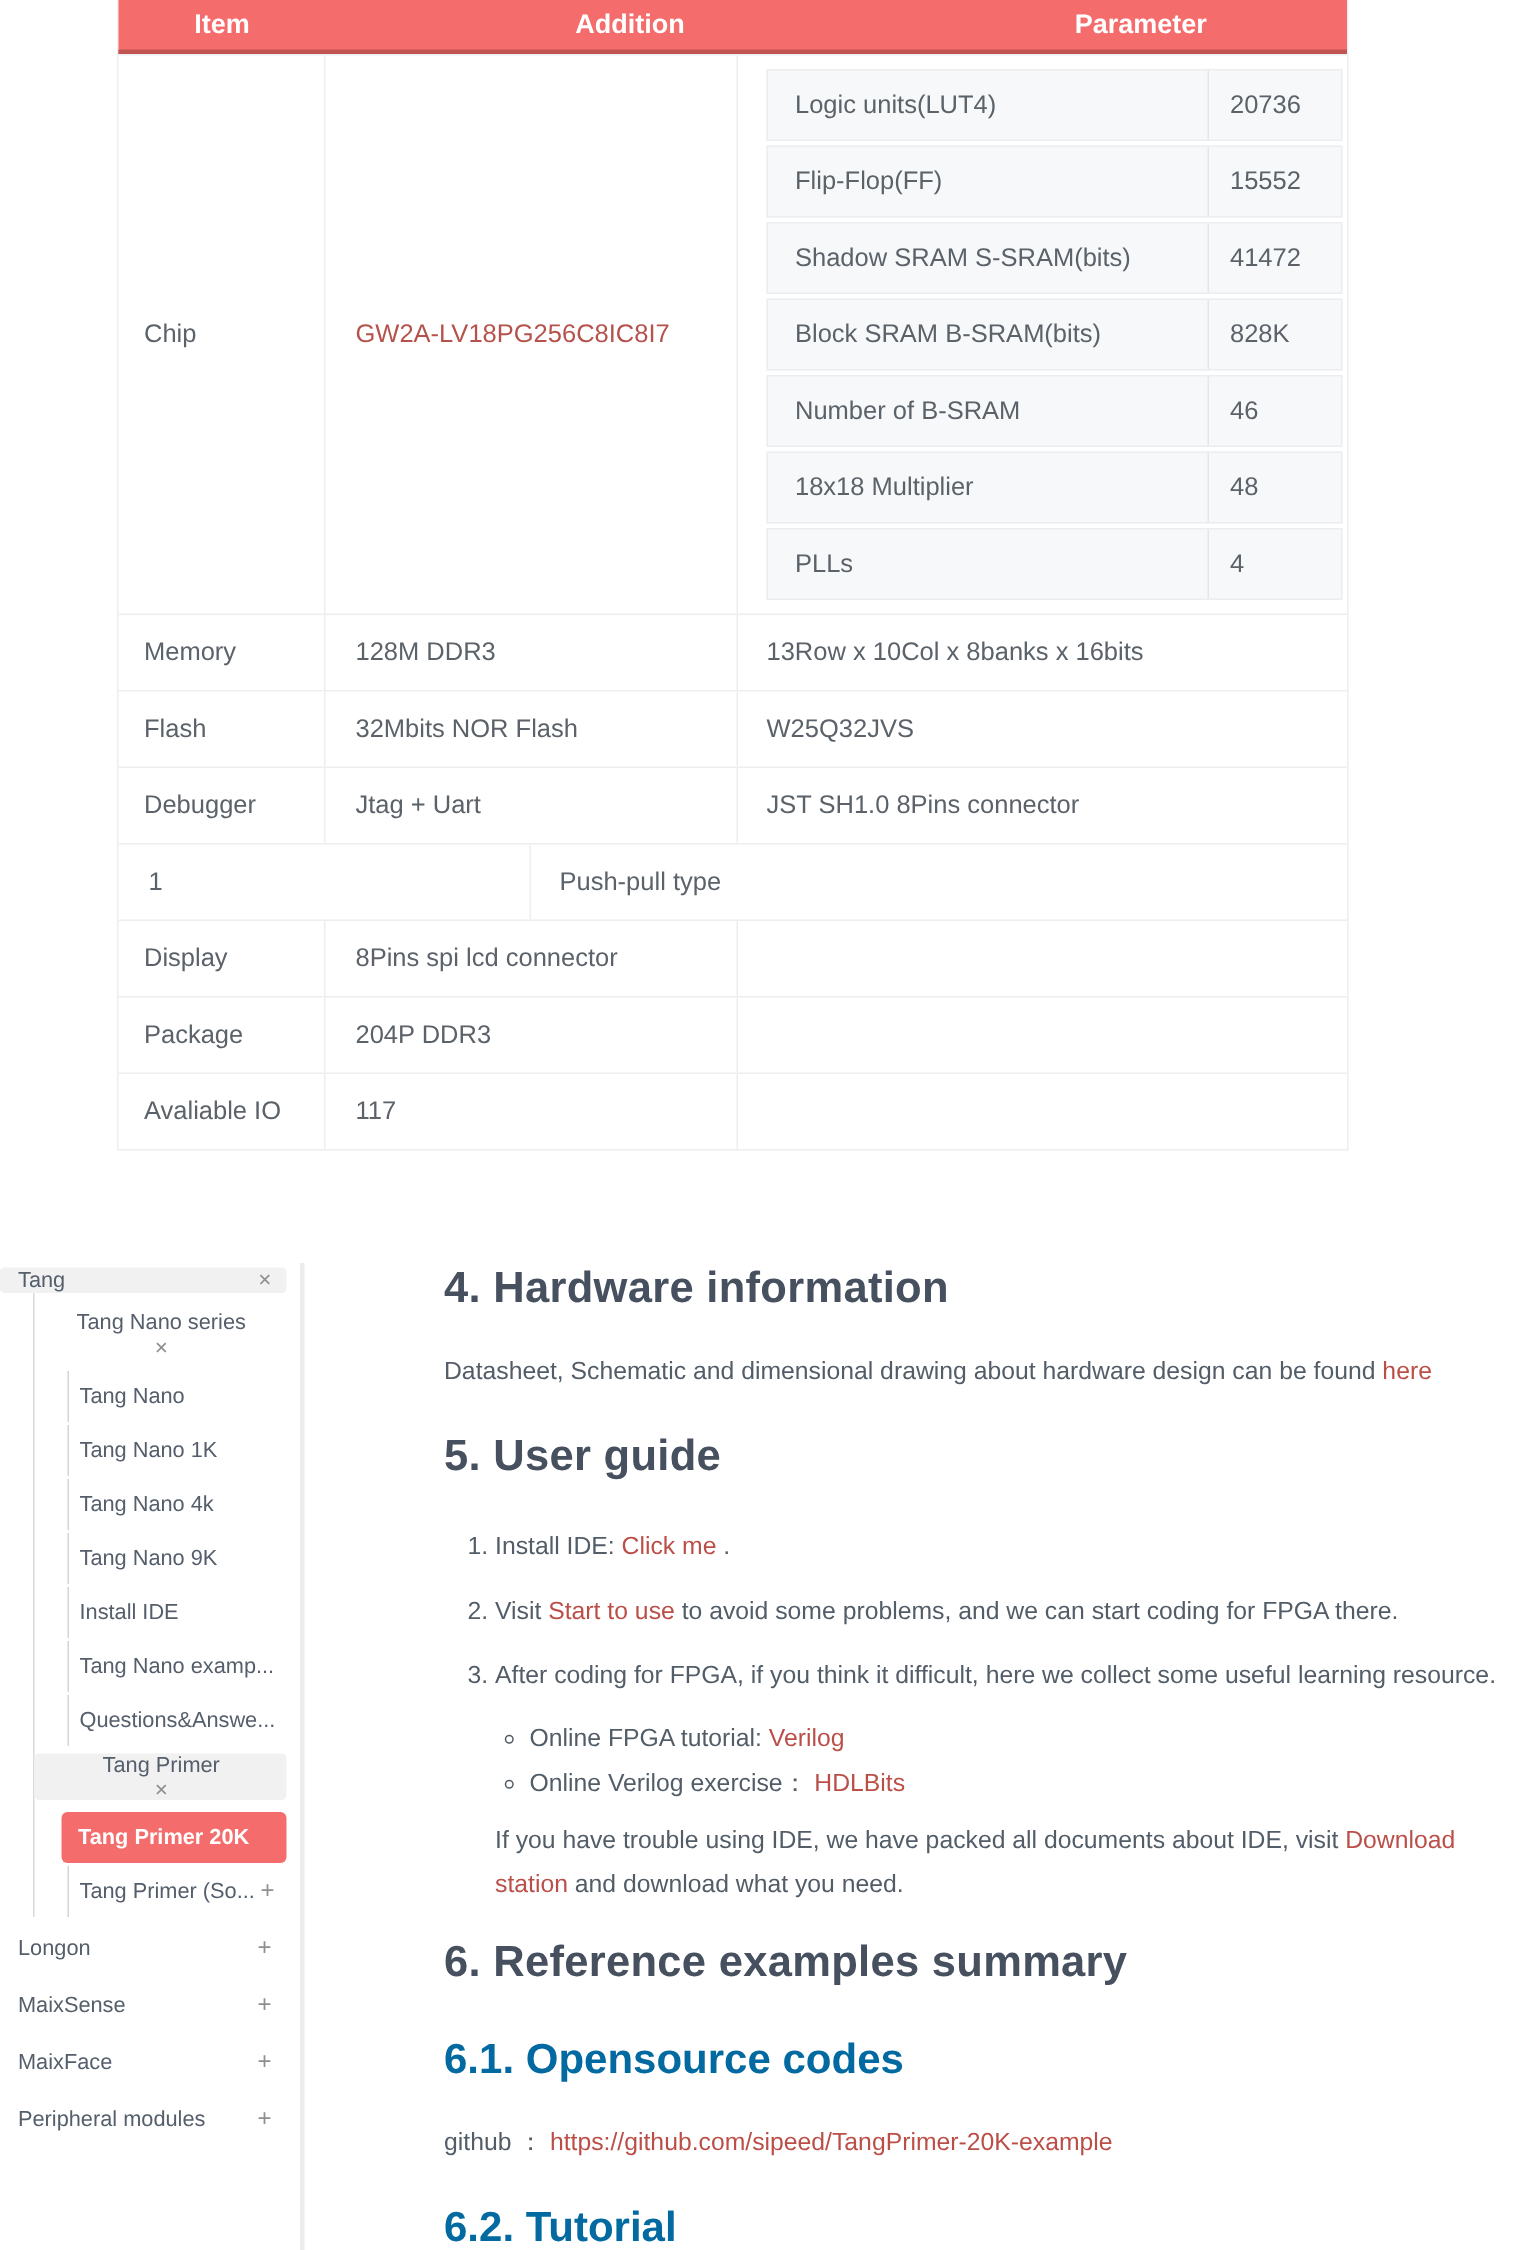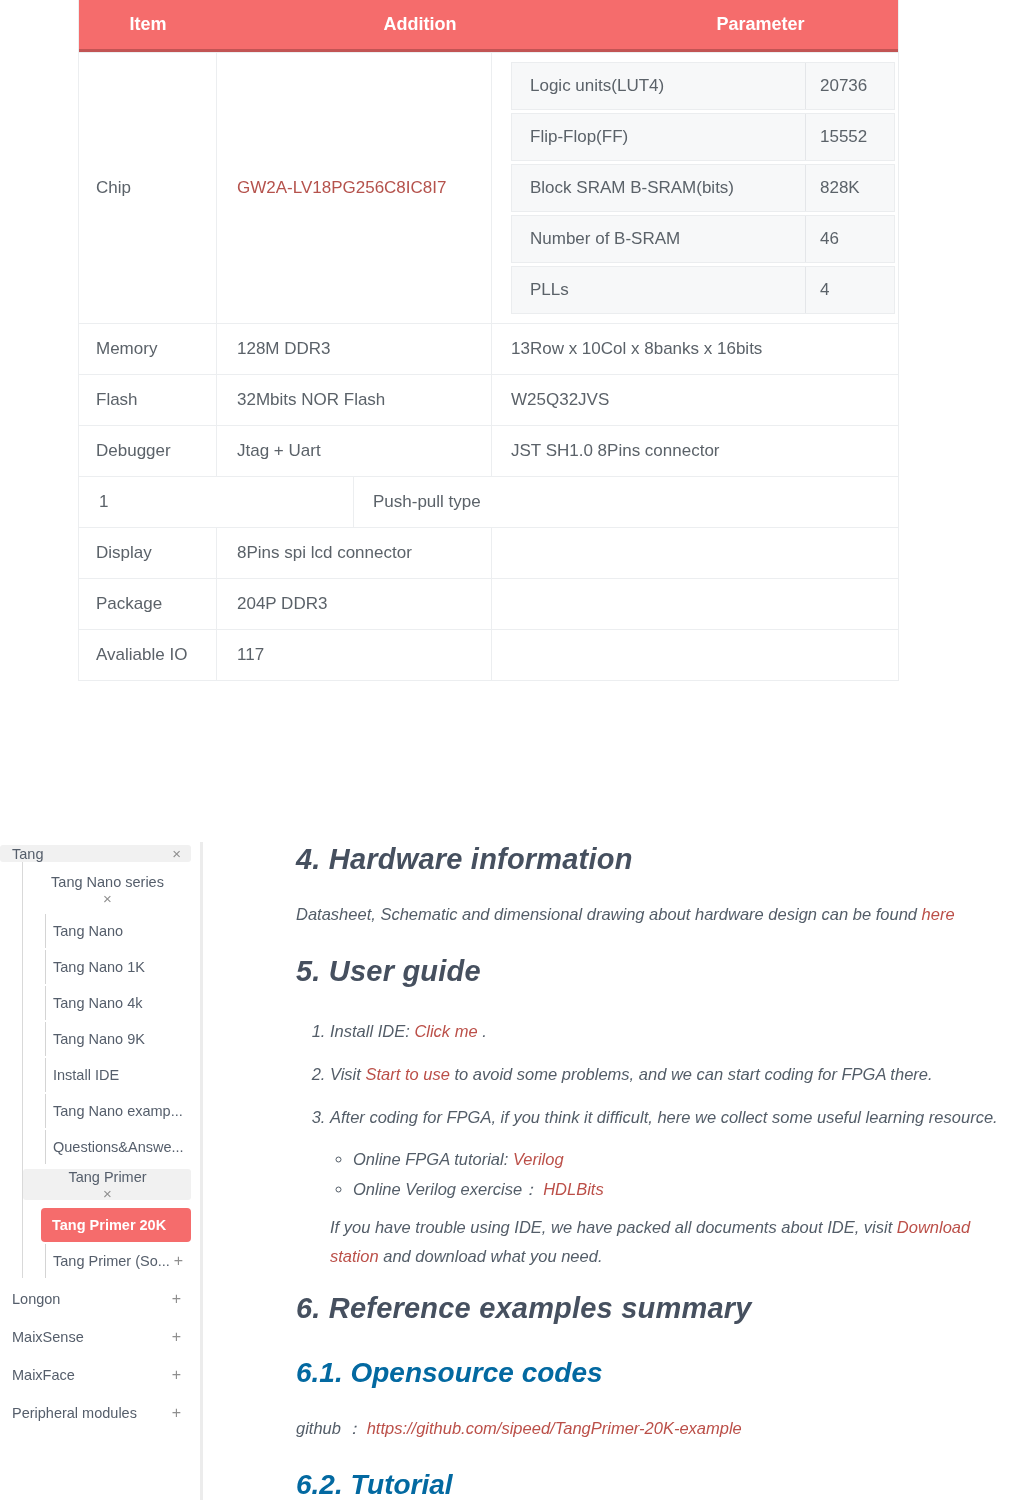--- a/index.html
+++ b/index.html
@@ -6,21 +6,21 @@
   html,body { width:1019px; height:1500px; background:#ffffff; overflow:hidden;
               font-family:"Liberation Sans","DejaVu Sans",sans-serif; }
   a { text-decoration:none; cursor:pointer; }
 
   
   .spec-table { position:absolute; left:78px; top:0; width:821px;
                 font-size:17px; color:#5b6269;
                 border-left:1px solid #eceef0; border-right:1px solid #eceef0;
                 border-bottom:1px solid #eceef0; }
   .spec-header { display:flex; background:#f56c6c; border-bottom:3px solid #c25454;
-                 color:#ffffff; font-weight:bold; font-size:18px; height:52px; }
+                 color:#ffffff; font-weight:bold; font-size:18px; height:36px; }
   .hcell { display:flex; align-items:center; justify-content:center; }
   .col-item  { width:138px; }
   .col-param { width:275px; }
   .col-add   { flex:1; }
   .srow { display:flex; border-top:1px solid #eceef0; }
   .srow:first-of-type { border-top:none; }
   .cell { display:flex; align-items:center; }
   .cell-item  { width:138px; padding-left:17px; border-right:1px solid #eceef0; }
   .cell-param { width:275px; padding-left:20px; border-right:1px solid #eceef0; }
   .cell-add   { flex:1; padding-left:19px; }
@@ -53,21 +53,21 @@
   .lvl3-selected { margin:8px 0 2px 18px; background:#f56c6c; color:#ffffff;
                    font-weight:bold; border-radius:4px; padding:8px 8px 8px 11px;
                    line-height:18px; cursor:pointer; }
   .root-item { display:flex; align-items:center; justify-content:space-between;
                padding:10px 10px 9px 12px; margin-top:1px; cursor:pointer; }
   .v-divider { position:absolute; left:200px; top:842px; width:3px; height:658px;
                background:#ececec; }
 
   
   .content { position:absolute; left:296px; top:840px; width:722px;
-             color:#535d68; font-size:16.5px;font-style:italic; }
+             color:#535d68; font-size:16.5px; }
   .content h1 { font-size:29px; color:#46505f; letter-spacing:0.2px; }
   .content h3 { font-size:28px; color:#0369a1; }
   .content a { color:#bb4f48; }
   .h-s4 { margin:3px 0 27px; }
   .p-datasheet { line-height:22px; }
   .h-s5 { margin:30px 0 0; }
   .guide-list { margin:32px 0 0; padding-left:34px; }
   .guide-list li { margin-bottom:21px; line-height:22px; }
   .res-list { margin:13px 0 0; padding-left:57px; list-style-type:circle; }
   .res-list li { margin-bottom:9px; line-height:21px; }
@@ -93,26 +93,34 @@
     <div class="col-add chip-add">
       <div class="irow">
         <div class="ilabel">Logic units(LUT4)</div>
         <div class="ivalue">20736</div>
       </div>
       <div class="irow">
         <div class="ilabel">Flip-Flop(FF)</div>
         <div class="ivalue">15552</div>
       </div>
       <div class="irow">
+        <div class="ilabel">Shadow SRAM S-SRAM(bits)</div>
+        <div class="ivalue">41472</div>
+      </div>
+      <div class="irow">
         <div class="ilabel">Block SRAM B-SRAM(bits)</div>
         <div class="ivalue">828K</div>
       </div>
       <div class="irow">
         <div class="ilabel">Number of B-SRAM</div>
         <div class="ivalue">46</div>
+      </div>
+      <div class="irow">
+        <div class="ilabel">18x18 Multiplier</div>
+        <div class="ivalue">48</div>
       </div>
       <div class="irow">
         <div class="ilabel">PLLs</div>
         <div class="ivalue">4</div>
       </div>
     </div>
   </div>
 
   <div class="srow row-simple">
     <div class="cell cell-item">Memory</div>

